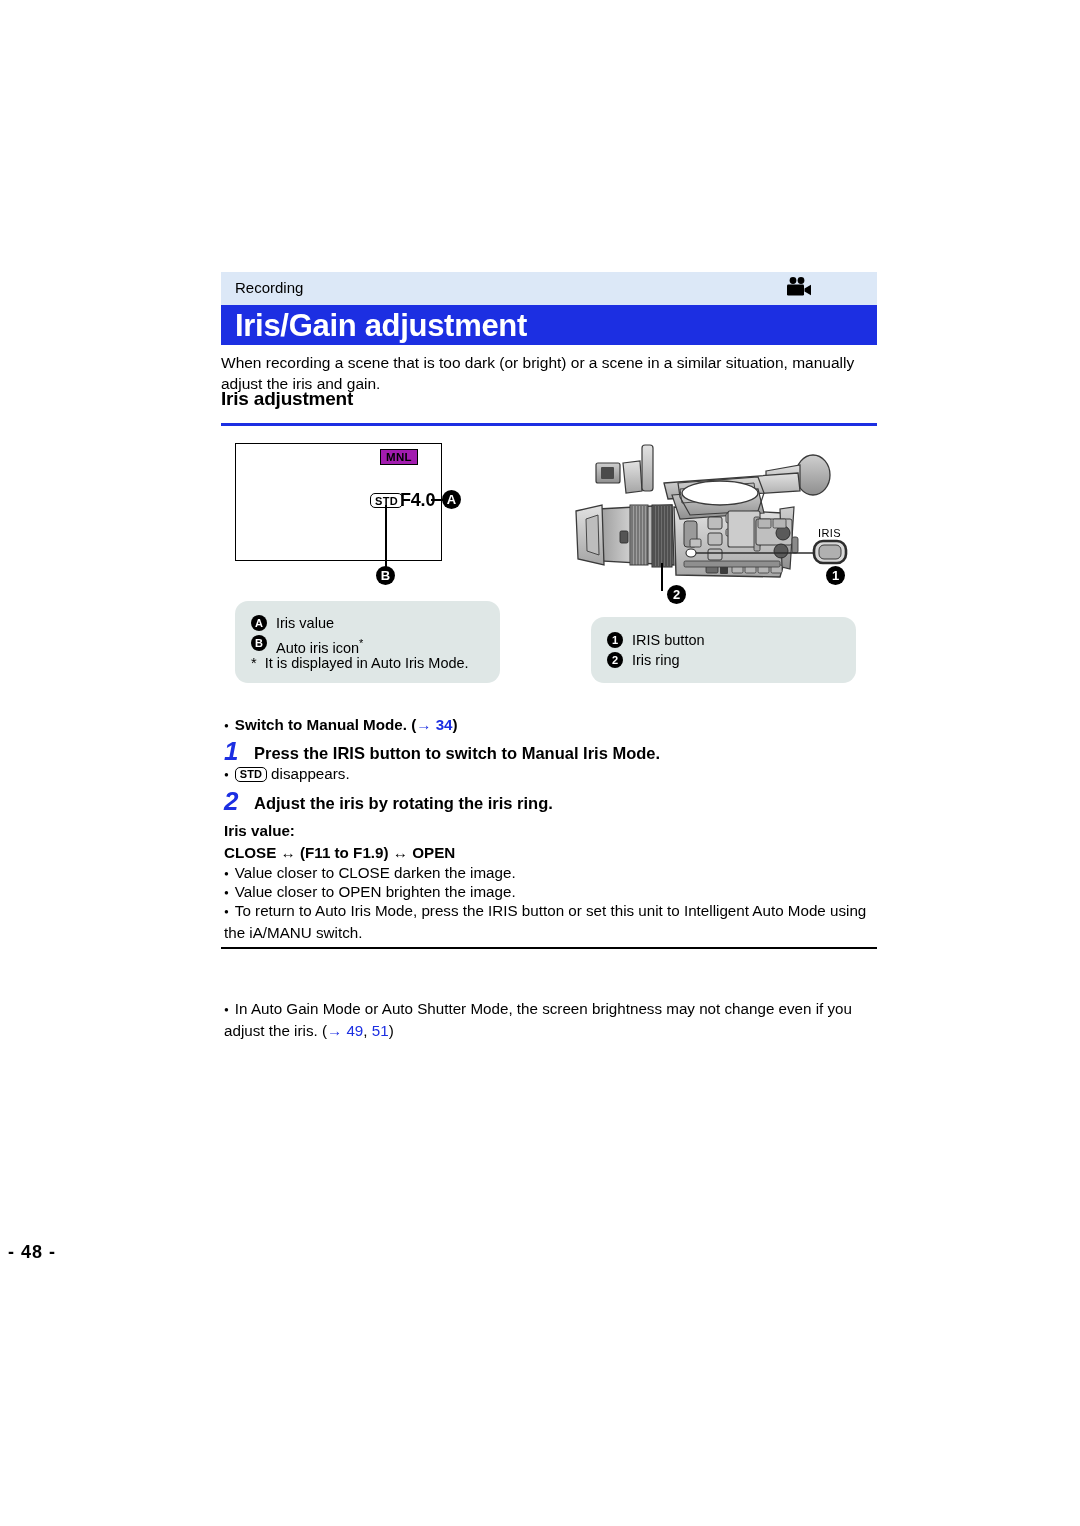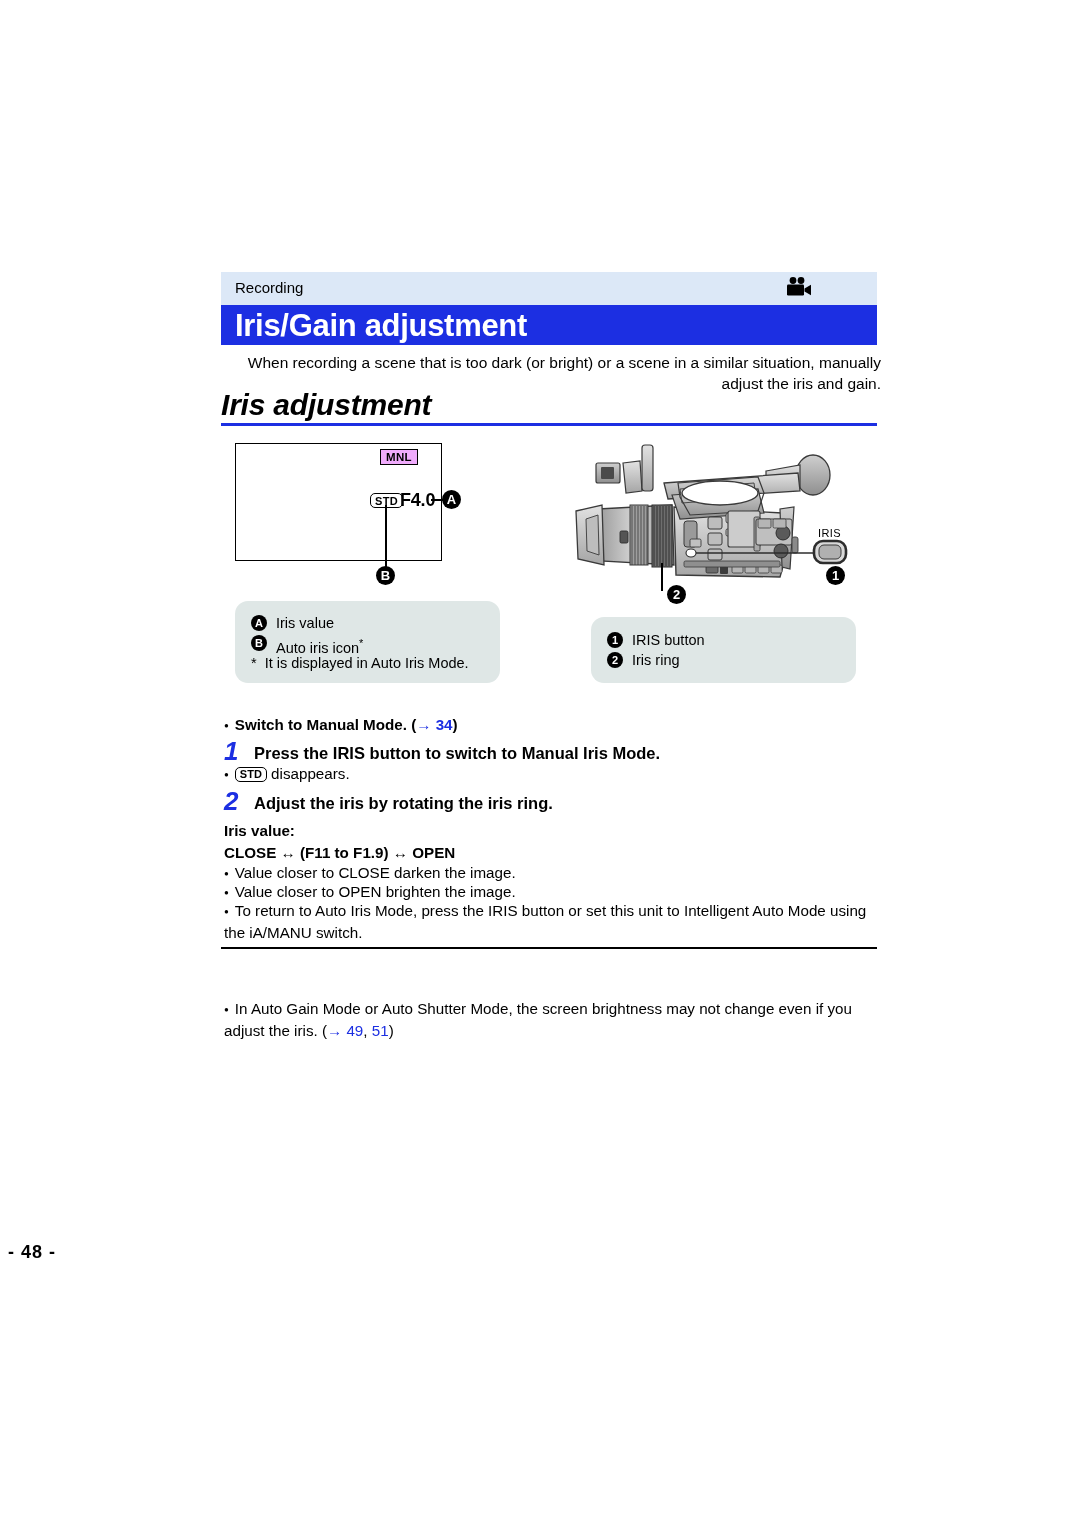--- a/index.html
+++ b/index.html
@@ -58,31 +58,29 @@
     letter-spacing: -0.3px;
     line-height: 39px;
   }
 
   .intro {
     position: absolute;
     left: 213px; top: 352px;
     width: 660px;
     font-size: 15.5px;
     line-height: 21px;
-    text-align: right;
   }
 
   
   .sec-title {
     position: absolute;
     left: 213px; top: 388px;
-    font-size: 30px;
+    font-size: 19px;
     font-weight: bold;
     letter-spacing: -0.2px;
-    font-style: italic;
   }
   .sec-rule {
     position: absolute;
     left: 213px; top: 423px;
     width: 656px; height: 3px;
     background: #1c2fe2;
   }
 
   
   .lcd {
@@ -94,21 +92,21 @@
     box-sizing: border-box;
   }
   .badge-mnl {
     position: absolute;
     left: 372px; top: 449px;
     border: 1.5px solid #000;
     padding: 1px 5px 0px 5px;
     font-size: 11.5px;
     font-weight: bold;
     letter-spacing: 0.3px;
-    background: #f0abfc;
+    background: #a21caf;
     line-height: 13px;
   }
   .badge-std {
     position: absolute;
     left: 362px; top: 493px;
     border: 1.5px solid #000;
     border-radius: 5px;
     padding: 1px 4px 0px 4px;
     font-size: 11px;
     font-weight: bold;

